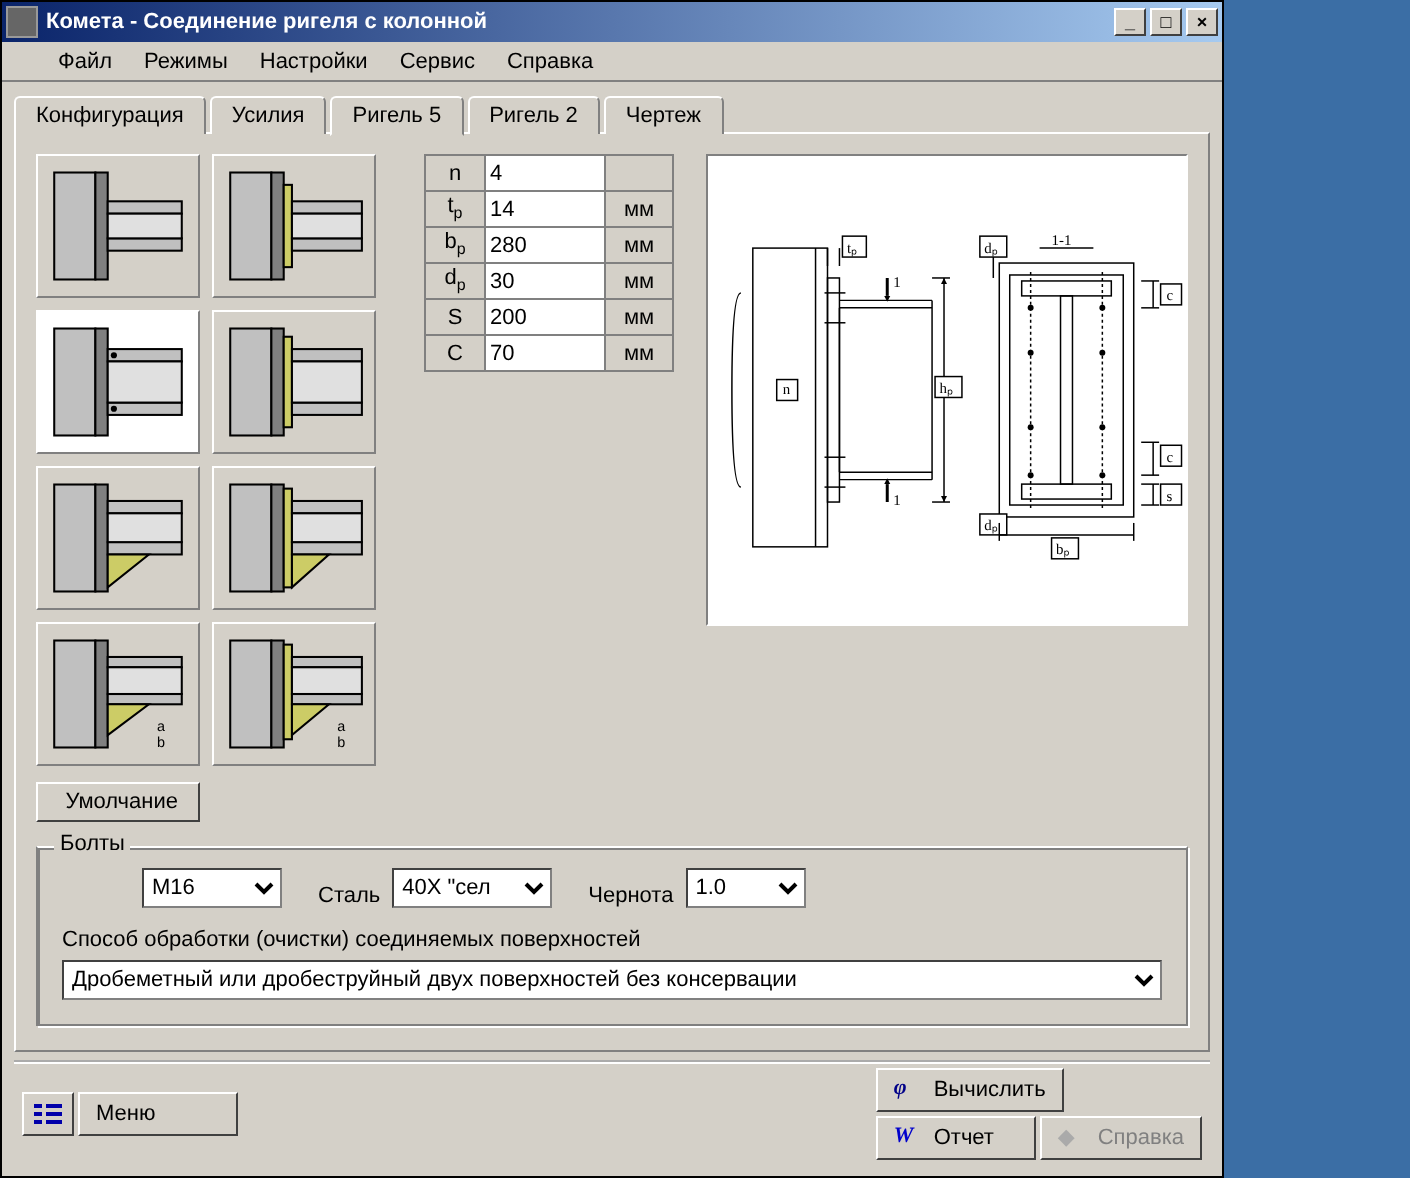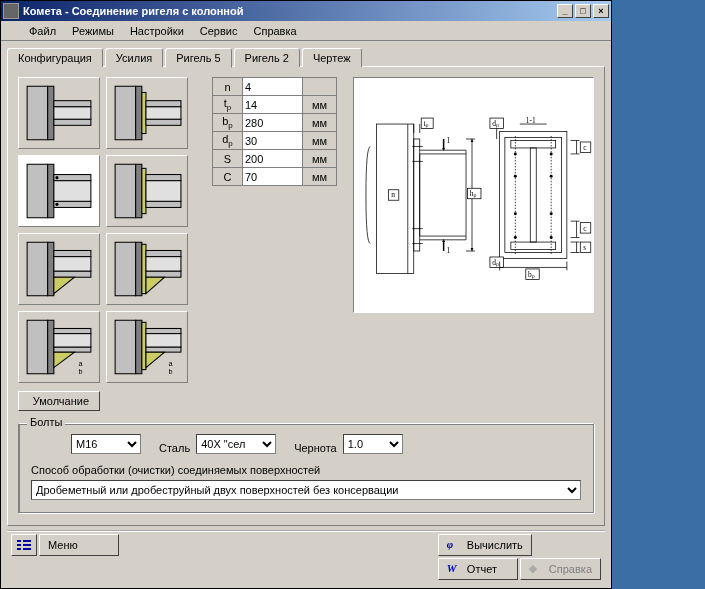--- a/index.html
+++ b/index.html
@@ -197,21 +197,21 @@
 
   .bottombar {
     height: 52px;
     border-top: 2px groove #fff;
     margin-top: 4px;
     padding: 2px 4px;
     display: flex;
     justify-content: space-between;
   }
   .bottombar .left, .bottombar .right { display: flex; flex-direction: column; gap: 2px; }
-  .bottombar .left { flex-direction: row; align-items: flex-start; gap: 2px; }
+  .bottombar .left { flex-direction: row; align-items: center; gap: 2px; }
   .btnbar {
     padding: 2px 8px;
     min-width: 80px;
     height: 22px;
     border: 1px solid #404040;
     border-top-color: #fff;
     border-left-color: #fff;
     background: #d4d0c8;
     cursor: pointer;
     display: flex;

